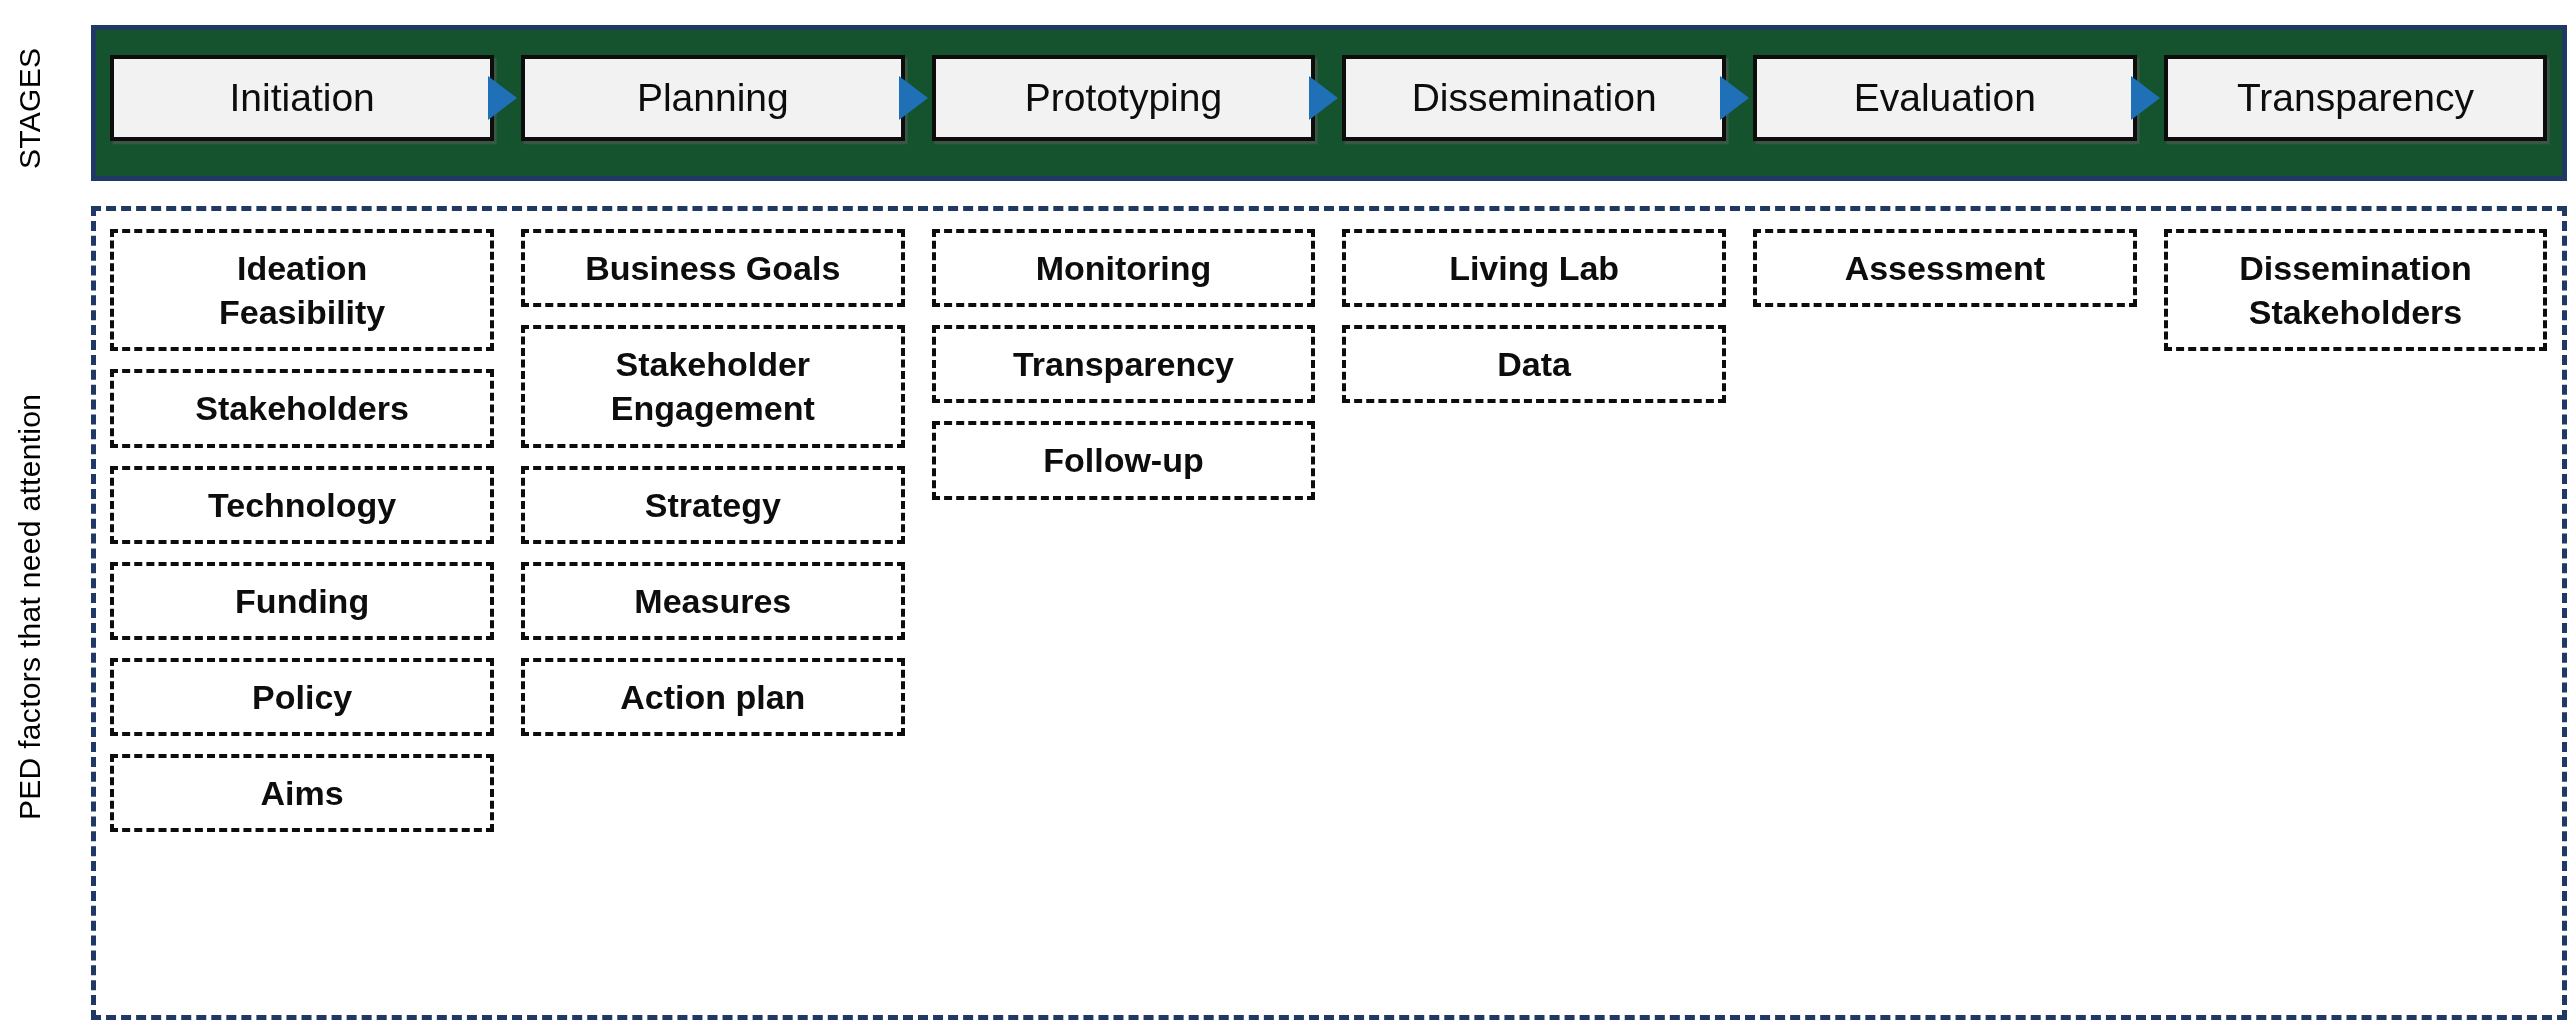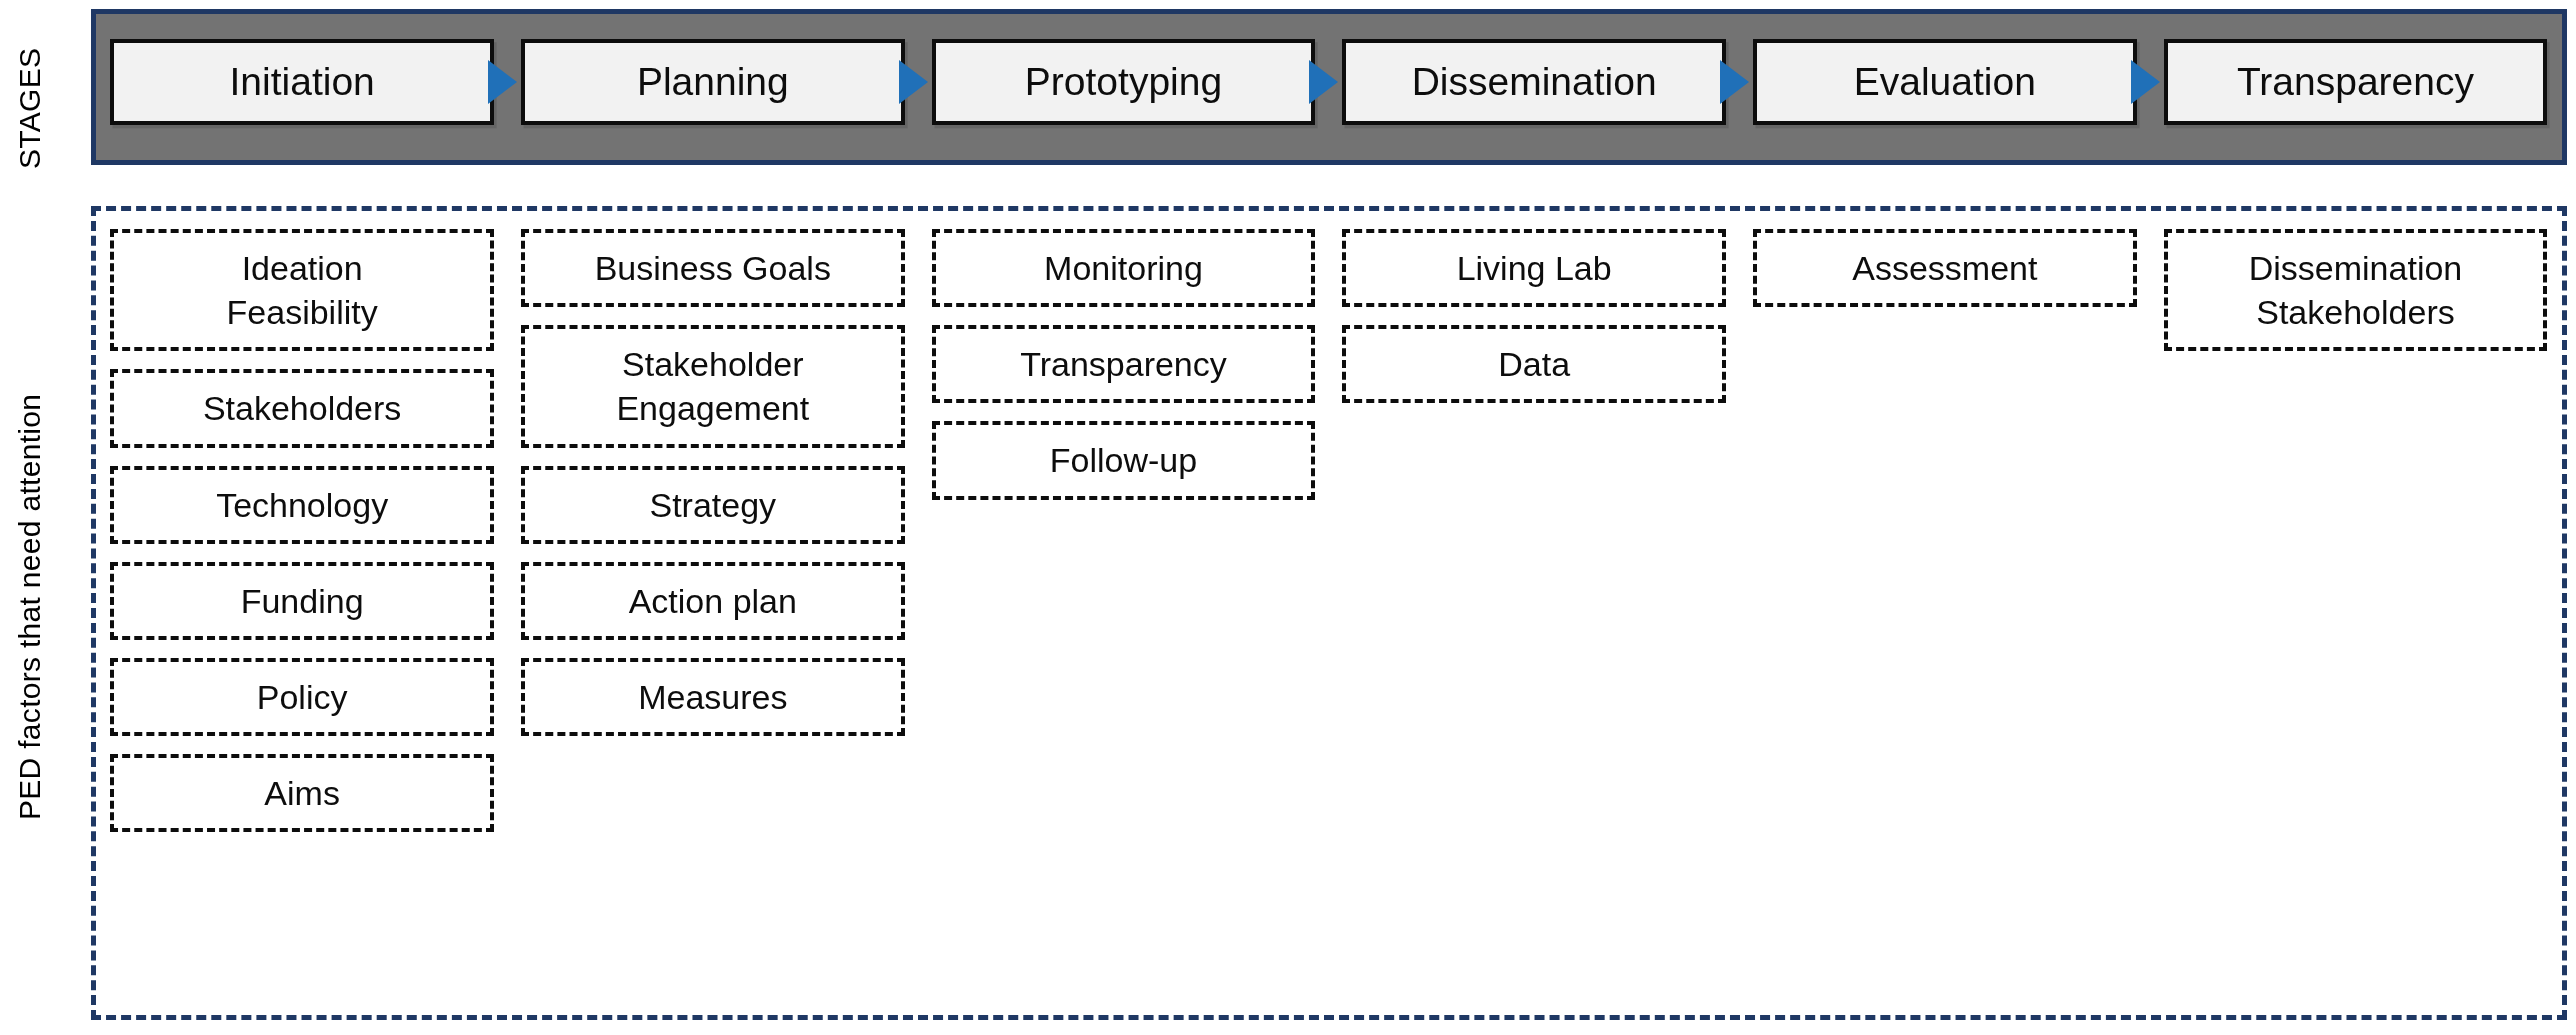--- a/index.html
+++ b/index.html
@@ -23,24 +23,24 @@
     letter-spacing: 0.3px;
   }
   #stages-label { left: 6.5px; top: 19.5px; height: 176px; width: 46px;
       font-size: 30px; line-height: 46px; }
   #ped-label { left: 6.5px; top: 261px; height: 691px; width: 46px;
       font-size: 30px; line-height: 46px; }
 
   
   #stages-container {
     position: absolute;
-    left: 91px; top: 9px;
+    left: 91px; top: 25px;
     width: 2476px; height: 156px;
     border: 5.9px solid #1F3864;
-    background: #737373;
+    background: #14532d;
   }
   #stages-row {
     position: absolute;
     left: 14.3px; top: 25px;
     width: 2437px; height: 86px;
     display: flex;
     align-items: stretch;
   }
   .stage-box {
     flex: 1 1 0;
@@ -99,20 +99,21 @@
     font-size: 34px;
     line-height: 1.30;
     text-align: center;
     padding: 13px 6.5px;
     margin-bottom: 18px;
     display: flex;
     flex-direction: column;
     align-items: center;
     justify-content: center;
     min-height: 69px;
+    font-weight: bold;
   }
   .factor-box .line { display: block; white-space: nowrap; }
 </style>
 </head>
 <body>
 
 <div class="canvas">
 
   <div class="row-label" id="stages-label">STAGES</div>
 
@@ -174,24 +175,24 @@
             <span class="line">Business Goals</span>
           </div>
           <div class="factor-box">
             <span class="line">Stakeholder</span>
             <span class="line">Engagement</span>
           </div>
           <div class="factor-box">
             <span class="line">Strategy</span>
           </div>
           <div class="factor-box">
+            <span class="line">Measures</span>
+          </div>
+          <div class="factor-box">
             <span class="line">Action plan</span>
-          </div>
-          <div class="factor-box">
-            <span class="line">Measures</span>
           </div>
         </div>
         <div class="ped-col">
           <div class="factor-box">
             <span class="line">Monitoring</span>
           </div>
           <div class="factor-box">
             <span class="line">Transparency</span>
           </div>
           <div class="factor-box">

